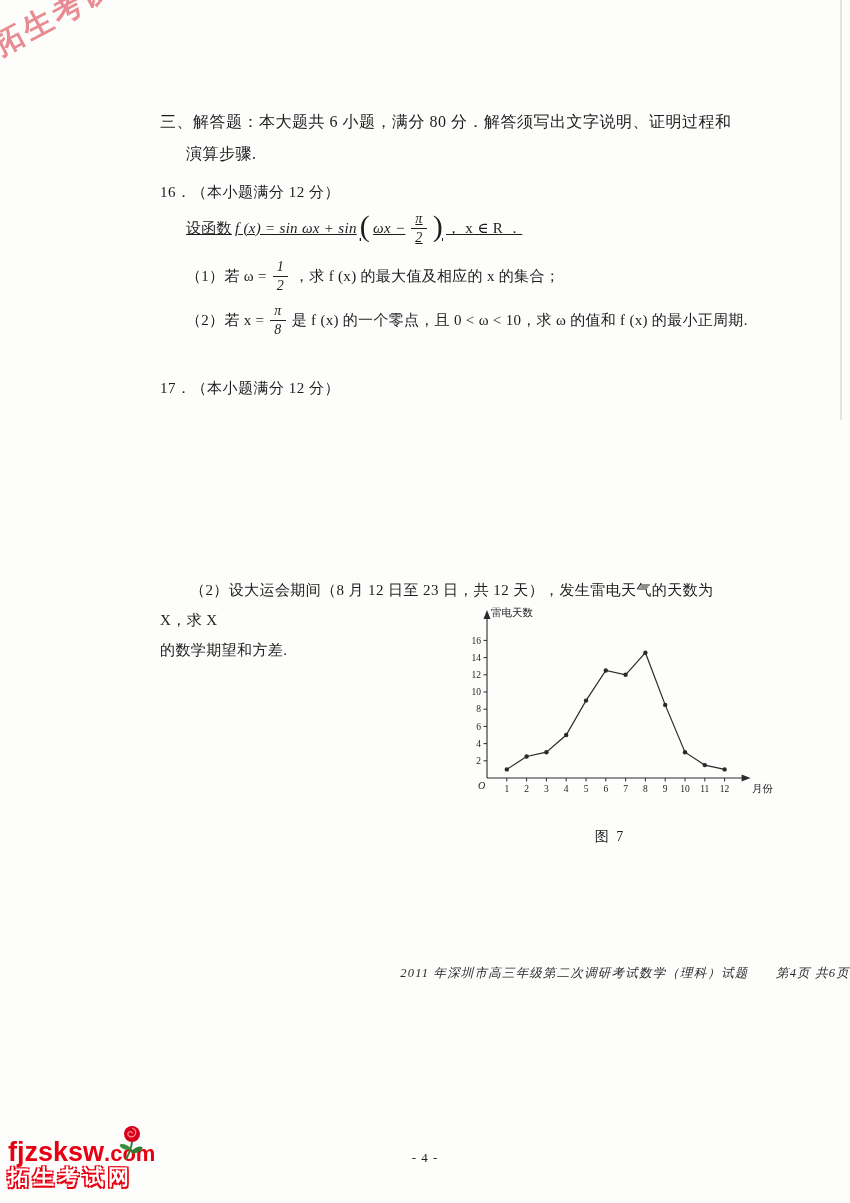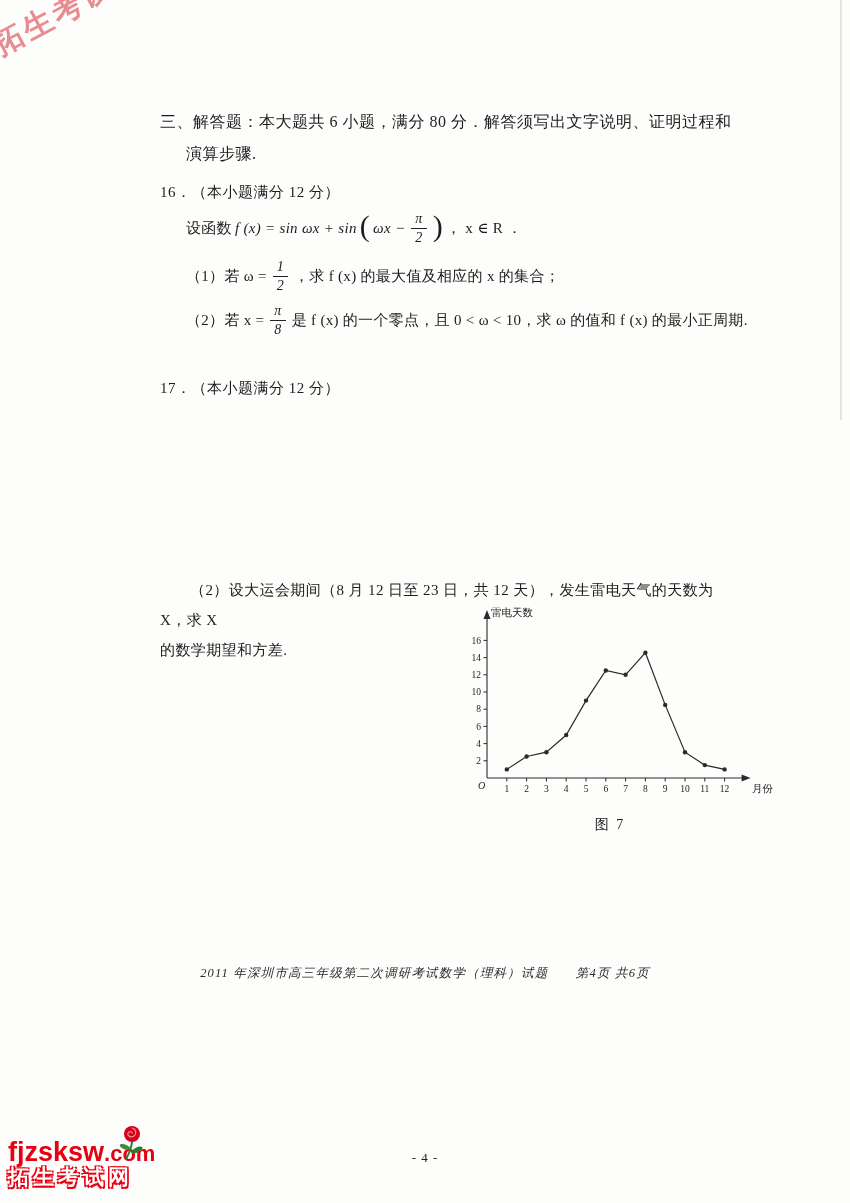--- a/index.html
+++ b/index.html
@@ -26,44 +26,44 @@
 
   .qtitle{position:absolute;left:160px;font-size:15px;letter-spacing:.5px;}
   .q16-title{top:183px;}
   .q17-title{top:379px;}
 
   .mathline{
     position:absolute;left:186px;
     display:flex;align-items:center;gap:3px;
     font-size:15px;white-space:nowrap;letter-spacing:.3px;
   }
-  .q16-formula{top:206px;height:44px;}
+  .q16-formula{top:206px;height:44px;text-decoration:underline;}
   .q16-part1{top:254px;height:44px;}
   .q16-part2{top:298px;height:44px;}
   .math{font-style:italic;}
   .frac{
     display:inline-block;text-align:center;font-style:italic;
     line-height:1.1;margin:0 3px;font-size:14px;
   }
   .frac .num{display:block;border-bottom:1.3px solid #222;padding:0 4px 1px;}
   .frac .den{display:block;padding-top:1px;}
   .bigparen{font-size:30px;font-weight:400;line-height:0;position:relative;top:-2px;font-style:normal;}
 
   .para{position:absolute;left:160px;width:578px;font-size:15px;line-height:30px;letter-spacing:.4px;}
   .q17-intro{top:402px;}
   .q17-p1{top:519px;}
   .q17-p2{top:575px;}
   .para .pline:first-child{text-indent:2em;}
 
   .chart-wrap{position:absolute;left:445px;top:602px;width:330px;}
   .chart-wrap svg{display:block;}
-  .chart-caption{text-align:center;font-size:14px;margin-top:2px;letter-spacing:2px;}
+  .chart-caption{text-align:center;font-size:14px;margin-top:14px;letter-spacing:2px;}
 
   .footer{
-    position:absolute;left:0;right:0;top:965px;text-align:center;
+    position:absolute;left:0;right:0;top:965px;text-align:right;
     font-size:12.5px;font-style:italic;letter-spacing:1.2px;color:#2a2a2a;
   }
   .page-number{position:absolute;left:0;right:0;top:1150px;text-align:center;font-size:13px;letter-spacing:1px;}
 
   .wm-bottom{position:absolute;left:8px;top:1138px;line-height:1.05;font-family:"Liberation Sans","DejaVu Sans",sans-serif;}
   .wm-site{font-size:27px;font-weight:bold;color:#e60012;}
   .wm-site .suffix{font-size:22px;}
   .wm-caption{
     font-size:21px;font-weight:bold;letter-spacing:4px;color:#ffffff;
     text-shadow:-1.5px -1.5px 0 #e60012, 1.5px -1.5px 0 #e60012, -1.5px 1.5px 0 #e60012, 1.5px 1.5px 0 #e60012;

